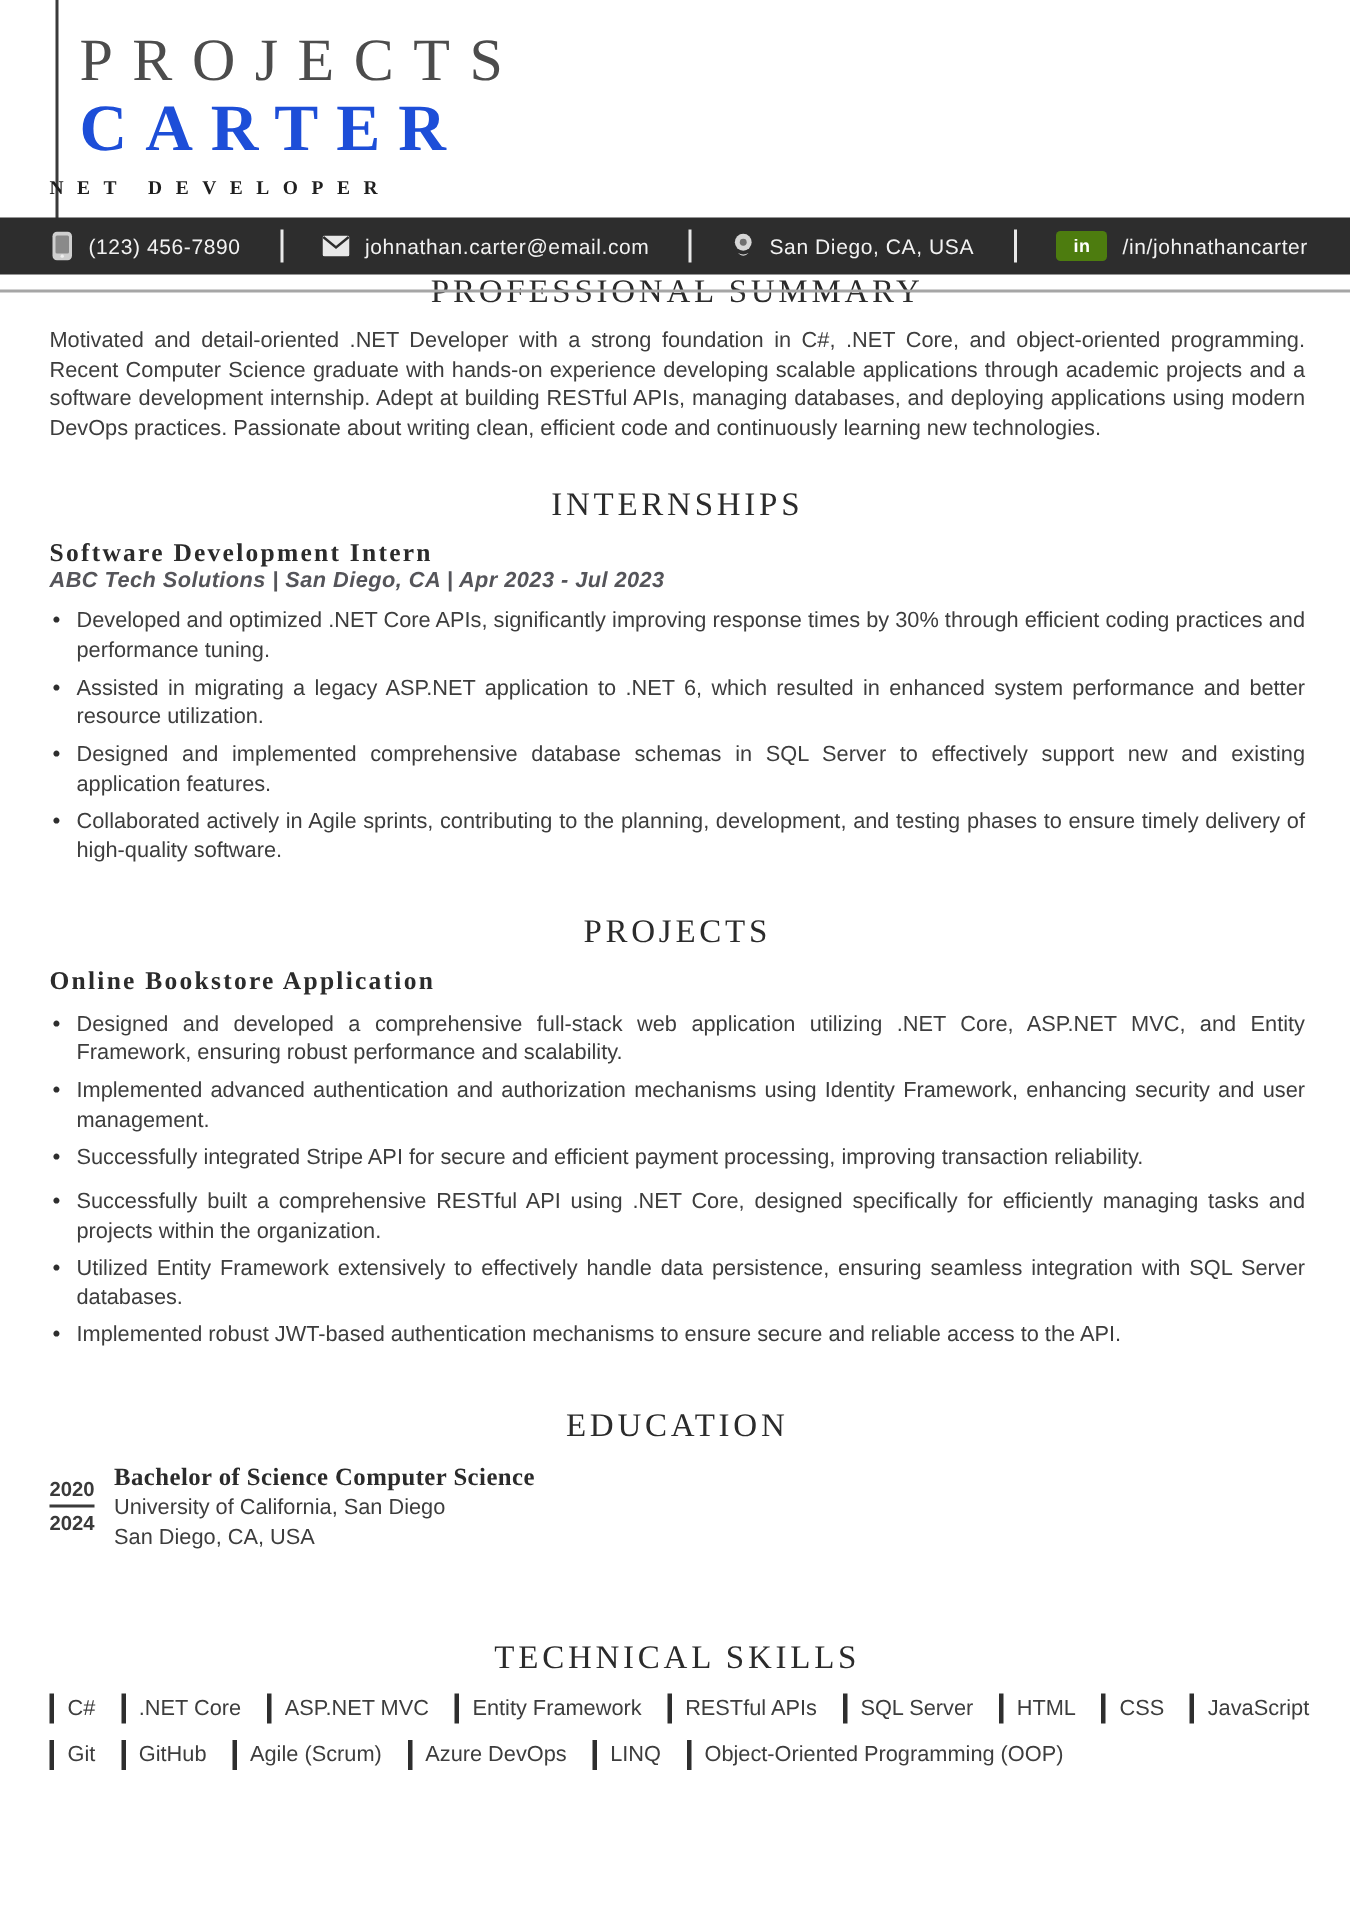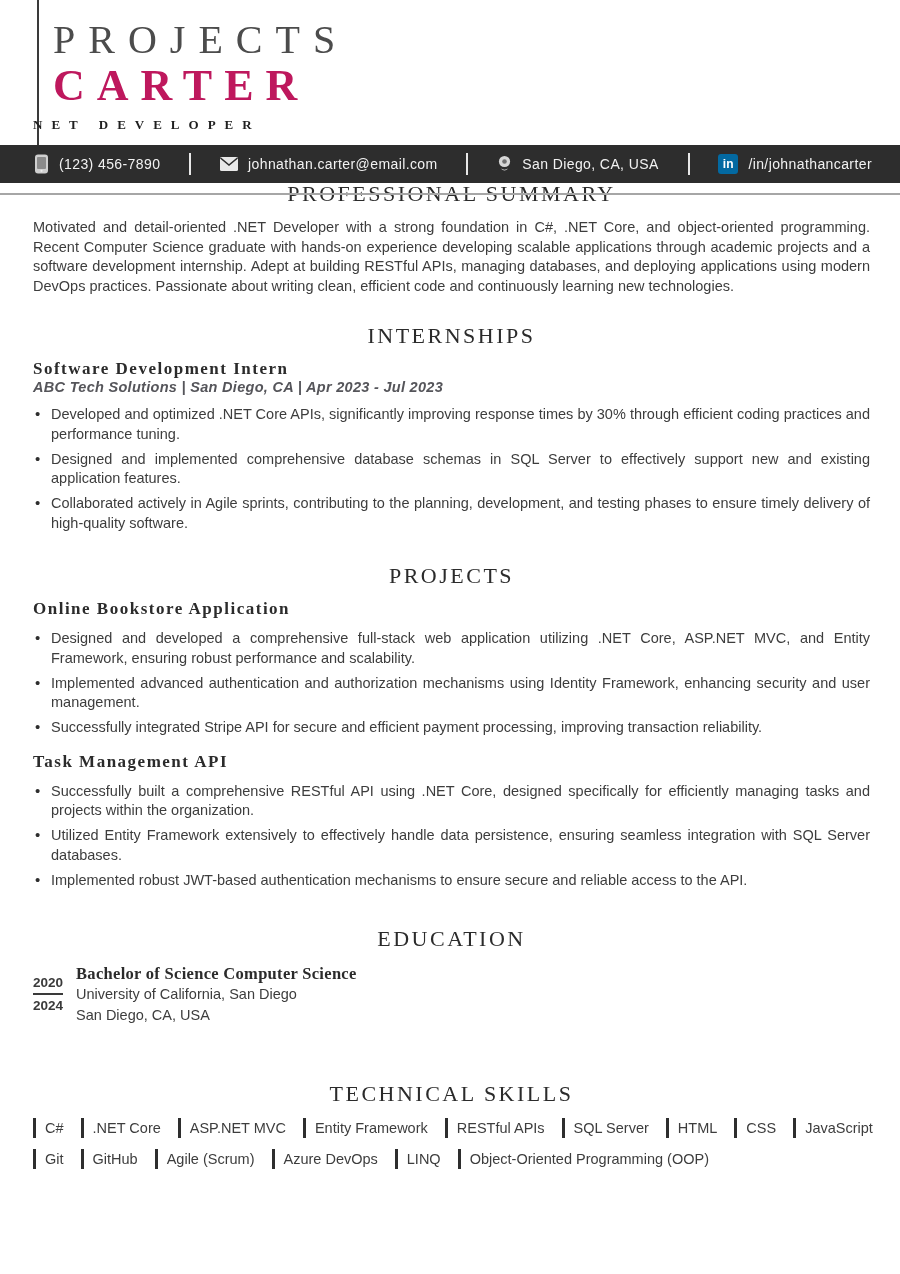--- a/index.html
+++ b/index.html
@@ -12,39 +12,39 @@
   
   .header { position:relative; height:152px; }
   .name-rule { position:absolute; left:37px; top:0; width:2px; height:150px; background:#3a3a3a; }
   .name-block { position:absolute; left:53px; top:18px; }
   .first-name {
     font-family:"Liberation Serif", serif; font-weight:400; font-size:40px;
     letter-spacing:13px; color:#4c4c4c; line-height:1.1; white-space:nowrap;
   }
   .last-name {
     font-family:"Liberation Serif", serif; font-weight:700; font-size:44px;
-    letter-spacing:12px; color:#be185d; line-height:1.0; margin-top:2px; white-space:nowrap;
+    letter-spacing:12px; color:#1d4ed8; line-height:1.0; margin-top:2px; white-space:nowrap;
   }
   .job-title {
     position:absolute; left:33px; top:117px;
     font-family:"Liberation Serif", serif; font-weight:700; font-size:13px;
     letter-spacing:9px; color:#1f1f1f; white-space:nowrap;
   }
   
   .contact-bar {
     position:absolute; top:145px; left:0; width:900px; height:38px;
     background:#2d2d2d; color:#f2f2f2; display:flex; align-items:center;
     justify-content:space-between; padding:0 28px 0 34px; font-size:14px; letter-spacing:0.4px;
   }
   .contact-underline { position:absolute; top:193px; left:0; width:900px; height:2px; background:#a6a6a6; }
   .contact-item { display:flex; align-items:center; gap:10px; white-space:nowrap; }
   .contact-sep { width:2px; height:22px; background:#e8e8e8; }
   .c-icon { display:inline-flex; align-items:center; justify-content:center; }
   .li-badge {
-    width:20px; height:20px; background:#0369a1; color:#ffffff; border-radius:3px;
+    width:34px; height:20px; background:#4d7c0f; color:#ffffff; border-radius:3px;
     font-size:12px; font-weight:bold; display:inline-flex; align-items:center; justify-content:center;
     font-family:"Liberation Sans", sans-serif;
   }
   
   .main { padding:0 30px 0 33px; }
   .section-heading {
     font-family:"Liberation Serif", serif; font-weight:400; font-size:22px;
     letter-spacing:2.5px; color:#2b2b2b;text-align:center;
   }
   .body-text { font-size:14.5px; line-height:19.5px; text-align:justify; color:#3d3d3d; }
@@ -140,33 +140,33 @@
 
     <div class="section-heading" id="summary-heading">PROFESSIONAL SUMMARY</div>
     <p class="body-text" id="summary-text">Motivated and detail-oriented .NET Developer with a strong foundation in C#, .NET Core, and object-oriented programming. Recent Computer Science graduate with hands-on experience developing scalable applications through academic projects and a software development internship. Adept at building RESTful APIs, managing databases, and deploying applications using modern DevOps practices. Passionate about writing clean, efficient code and continuously learning new technologies.</p>
 
     <div class="section-heading" id="internships-heading">INTERNSHIPS</div>
     <div class="role-heading">Software Development Intern</div>
     <div class="role-meta">ABC Tech Solutions  |  San Diego, CA  | Apr 2023 - Jul 2023</div>
     <ul class="bullets">
 
     <li>Developed and optimized .NET Core APIs, significantly improving response times by 30% through efficient coding practices and performance tuning.</li>
+        <li>Assisted in migrating a legacy ASP.NET application to .NET 6, which resulted in enhanced system performance and better resource utilization.</li>
         <li>Designed and implemented comprehensive database schemas in SQL Server to effectively support new and existing application features.</li>
         <li>Collaborated actively in Agile sprints, contributing to the planning, development, and testing phases to ensure timely delivery of high-quality software.</li>
       </ul>
 
     <div class="section-heading" id="projects-heading">PROJECTS</div>
     <div class="role-heading">Online Bookstore Application</div>
     <ul class="bullets">
 
     <li>Designed and developed a comprehensive full-stack web application utilizing .NET Core, ASP.NET MVC, and Entity Framework, ensuring robust performance and scalability.</li>
         <li>Implemented advanced authentication and authorization mechanisms using Identity Framework, enhancing security and user management.</li>
         <li>Successfully integrated Stripe API for secure and efficient payment processing, improving transaction reliability.</li>
       </ul>
-    <div class="role-heading" id="task-api-heading">Task Management API</div>
     <ul class="bullets">
 
     <li>Successfully built a comprehensive RESTful API using .NET Core, designed specifically for efficiently managing tasks and projects within the organization.</li>
         <li>Utilized Entity Framework extensively to effectively handle data persistence, ensuring seamless integration with SQL Server databases.</li>
         <li>Implemented robust JWT-based authentication mechanisms to ensure secure and reliable access to the API.</li>
       </ul>
 
     <div class="section-heading" id="education-heading">EDUCATION</div>
     <div class="edu-entry">
       <div class="edu-years">

